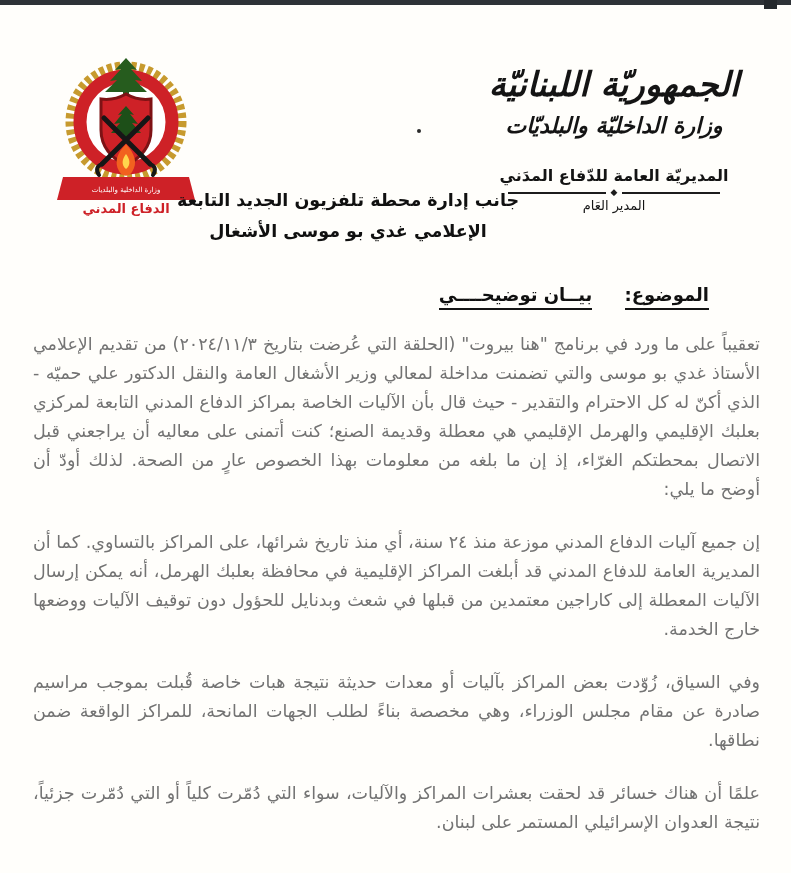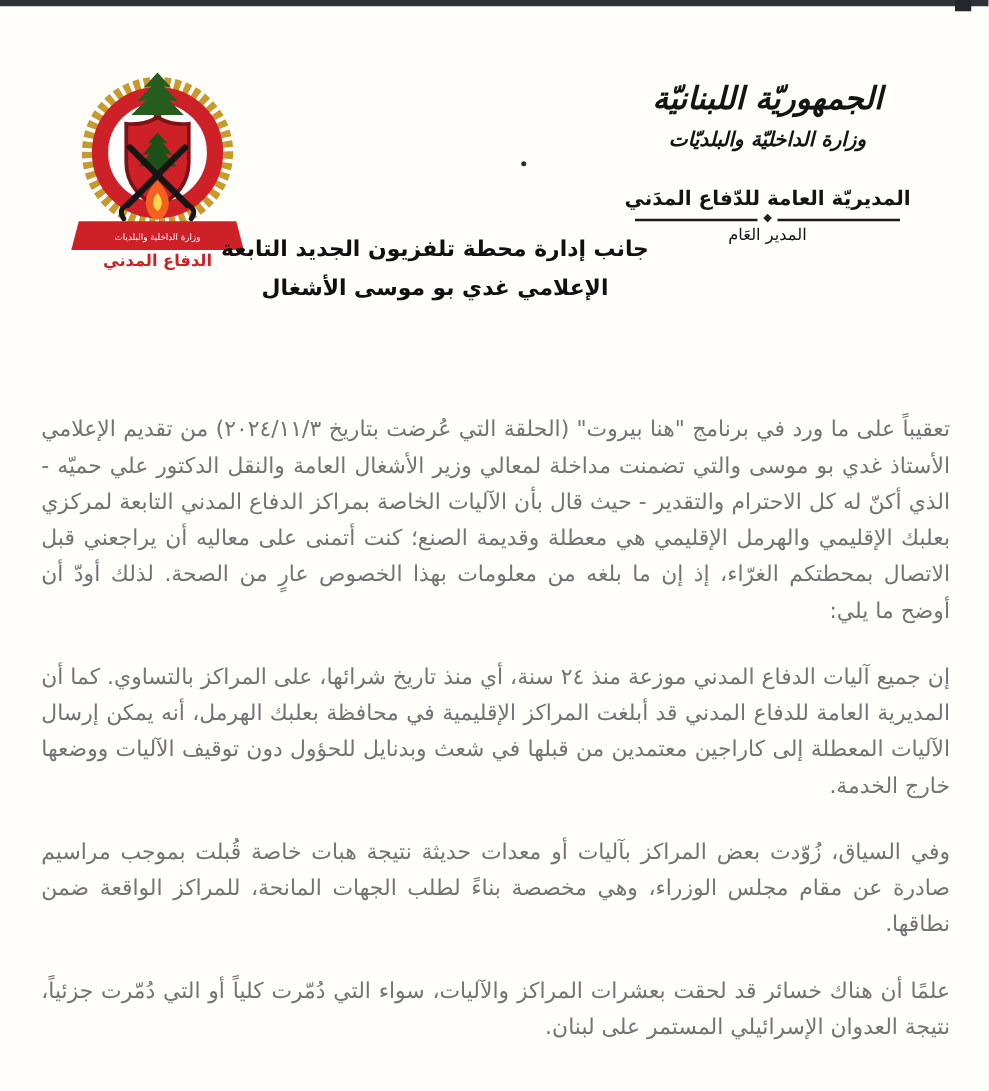--- a/index.html
+++ b/index.html
@@ -14,22 +14,22 @@
     color:#161616;
   }
   .top-bar{position:absolute;top:0;left:0;width:791px;height:5px;background:#2e3237;}
   .corner-blob{position:absolute;top:0;right:14px;width:13px;height:9px;background:#24282c;}
 
   
   .logo{position:absolute;top:54px;left:56px;width:140px;height:162px;}
 
   
   .gov-header{position:absolute;top:64px;right:24px;width:306px;text-align:center;color:#141414;}
-  .gov-republic{font-size:25px;font-weight:bold;font-style:italic;}
-  .gov-ministry{font-size:16px;font-weight:bold;font-style:italic;margin-top:9px;}
+  .gov-republic{font-size:34px;font-weight:bold;font-style:italic;}
+  .gov-ministry{font-size:22px;font-weight:bold;font-style:italic;margin-top:9px;}
   .gov-directorate{font-size:16px;font-weight:bold;margin-top:28px;}
   .gov-divider{display:flex;align-items:center;justify-content:center;gap:5px;margin:3px auto 1px;width:212px;}
   .gov-divider .line{flex:1;height:2px;background:#1c1c1c;}
   .gov-divider .diamond{font-size:9px;line-height:1;color:#1c1c1c;}
   .gov-director{font-size:13px;font-weight:normal;}
 
   .addressee{position:absolute;top:185px;left:150px;width:396px;text-align:center;
     font-weight:bold;font-size:17.5px;line-height:31px;color:#101010;}
 
   .subject{position:absolute;top:284px;right:82px;font-size:18px;font-weight:bold;color:#101010;}
@@ -89,20 +89,24 @@
       <span class="line"></span>
     </div>
     <div class="gov-director">المدير العَام</div>
   </div>
 
   <div class="addressee">
     <div>جانب إدارة محطة تلفزيون الجديد التابعة</div>
     <div>الإعلامي غدي بو موسى الأشغال</div>
   </div>
 
+  <div class="subject">
+    <span class="subject-label">الموضوع:</span>
+    <span class="subject-value">بيــان توضيحــــي</span>
+  </div>
 
   <div class="body-text">
     <p>تعقيباً على ما ورد في برنامج "هنا بيروت" (الحلقة التي عُرضت بتاريخ ٢٠٢٤/١١/٣) من تقديم الإعلامي الأستاذ غدي بو موسى والتي تضمنت مداخلة لمعالي وزير الأشغال العامة والنقل الدكتور علي حميّه - الذي أكنّ له كل الاحترام والتقدير - حيث قال بأن الآليات الخاصة بمراكز الدفاع المدني التابعة لمركزي بعلبك الإقليمي والهرمل الإقليمي هي معطلة وقديمة الصنع؛ كنت أتمنى على معاليه أن يراجعني قبل الاتصال بمحطتكم الغرّاء، إذ إن ما بلغه من معلومات بهذا الخصوص عارٍ من الصحة. لذلك أودّ أن أوضح ما يلي:</p>
     <p>إن جميع آليات الدفاع المدني موزعة منذ ٢٤ سنة، أي منذ تاريخ شرائها، على المراكز بالتساوي. كما أن المديرية العامة للدفاع المدني قد أبلغت المراكز الإقليمية في محافظة بعلبك الهرمل، أنه يمكن إرسال الآليات المعطلة إلى كاراجين معتمدين من قبلها في شعث وبدنايل للحؤول دون توقيف الآليات ووضعها خارج الخدمة.</p>
     <p>وفي السياق، زُوّدت بعض المراكز بآليات أو معدات حديثة نتيجة هبات خاصة قُبلت بموجب مراسيم صادرة عن مقام مجلس الوزراء، وهي مخصصة بناءً لطلب الجهات المانحة، للمراكز الواقعة ضمن نطاقها.</p>
     <p>علمًا أن هناك خسائر قد لحقت بعشرات المراكز والآليات، سواء التي دُمّرت كلياً أو التي دُمّرت جزئياً، نتيجة العدوان الإسرائيلي المستمر على لبنان.</p>
   </div>
 
   <div class="speck"></div>
 </div>

